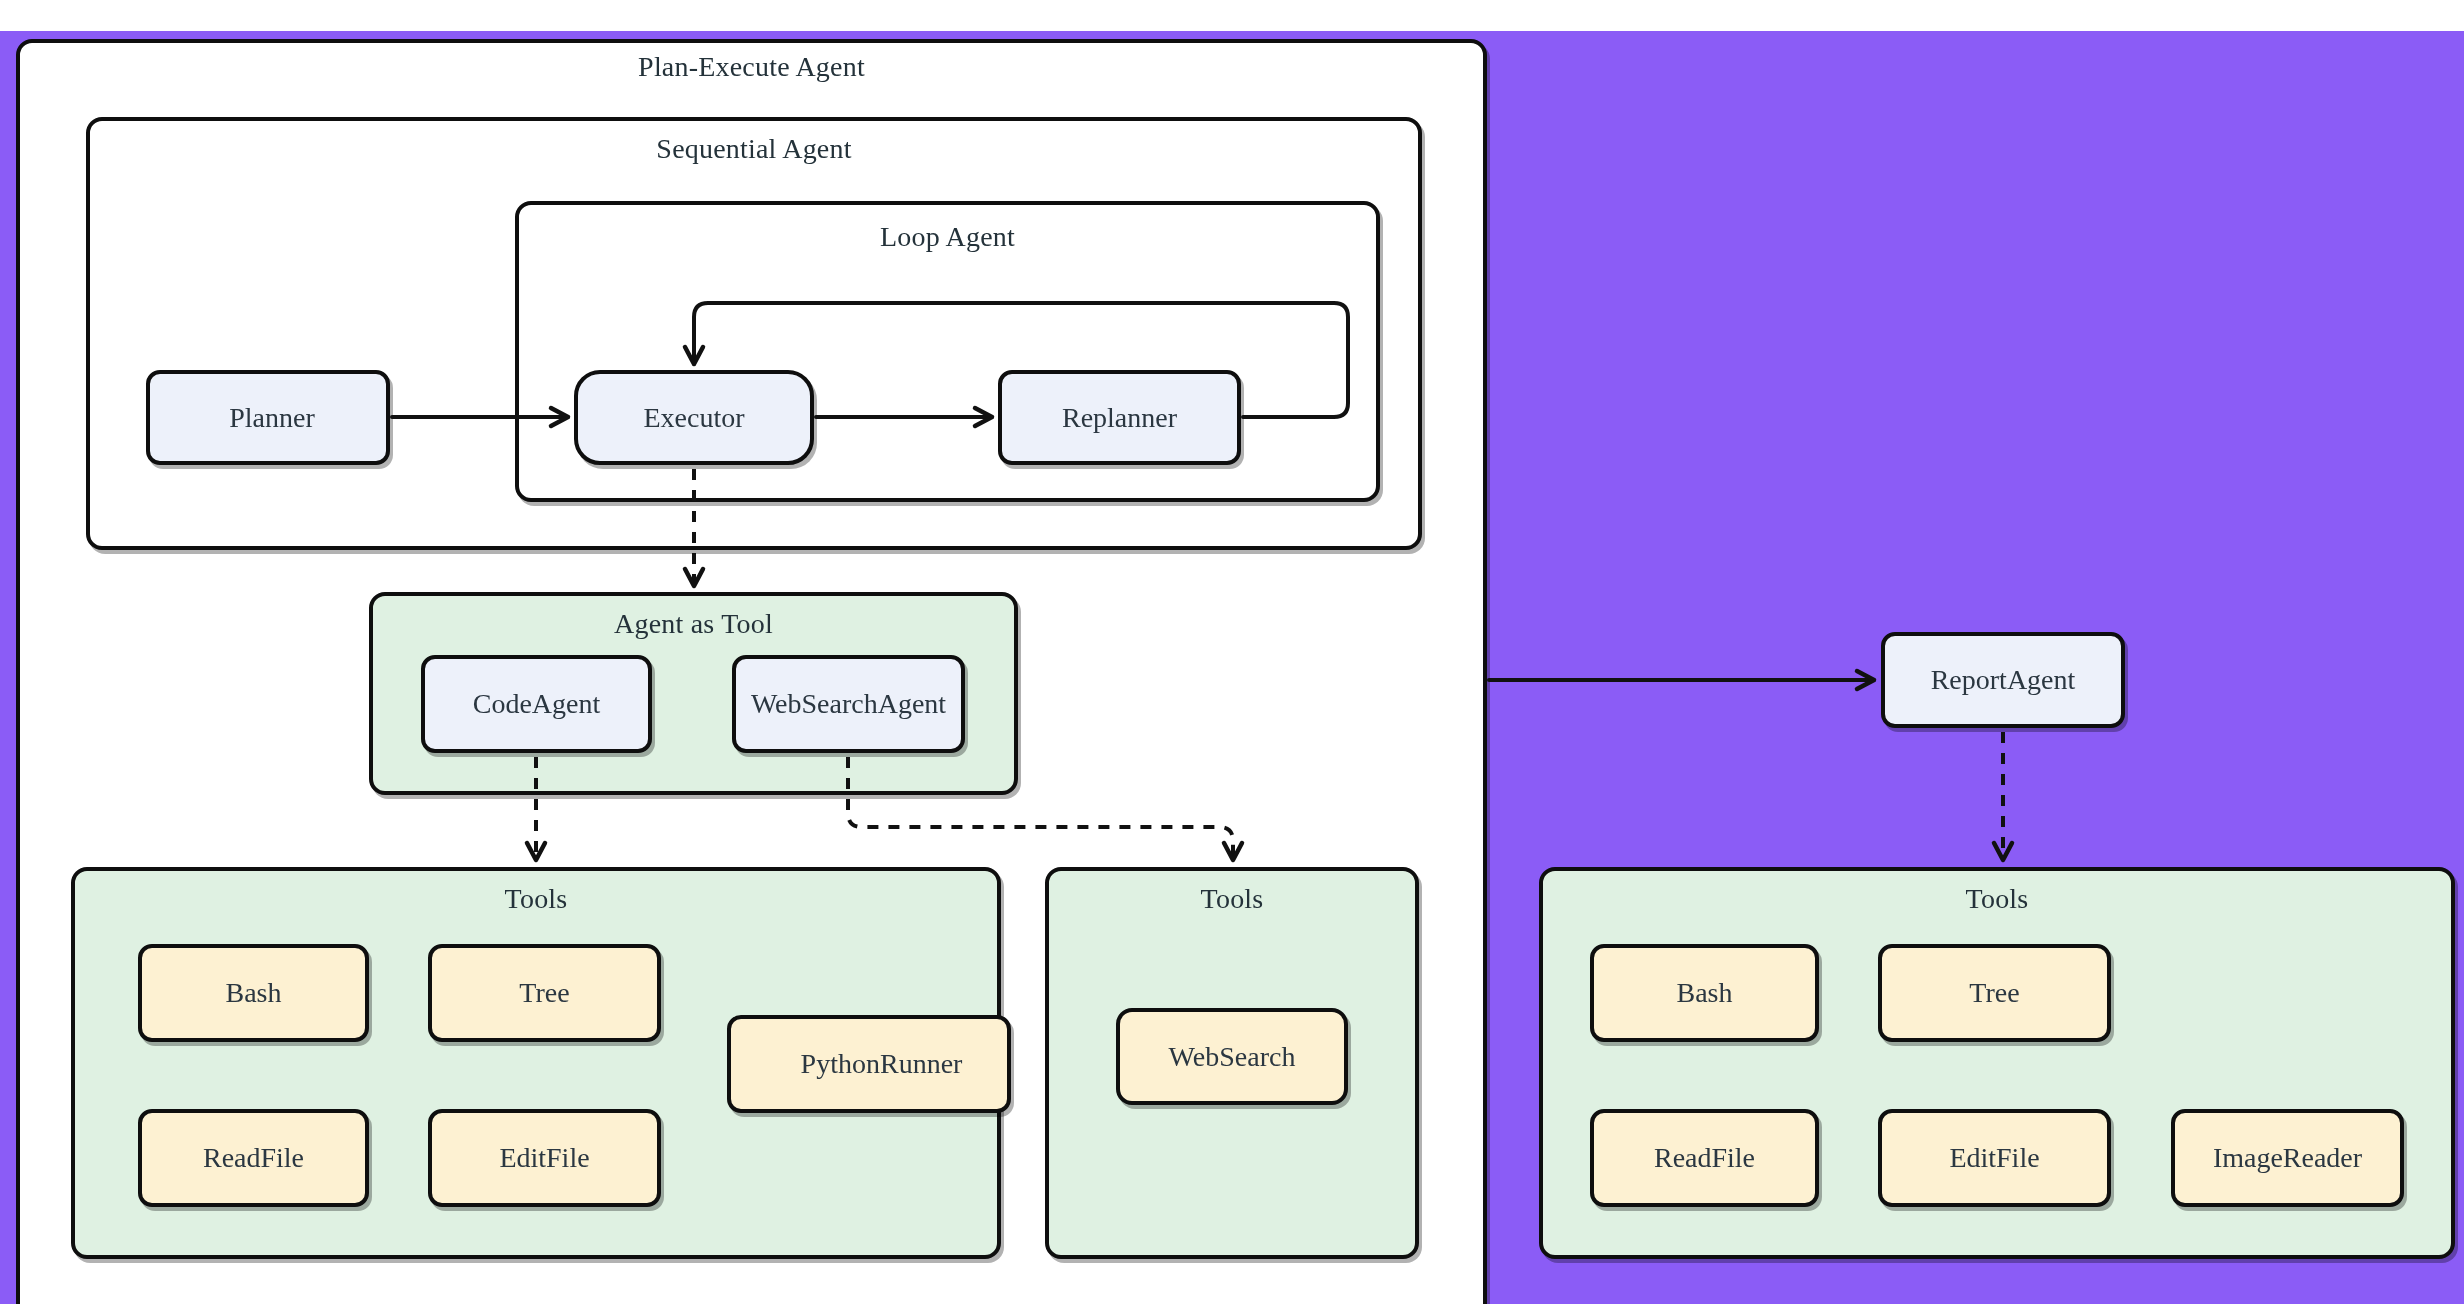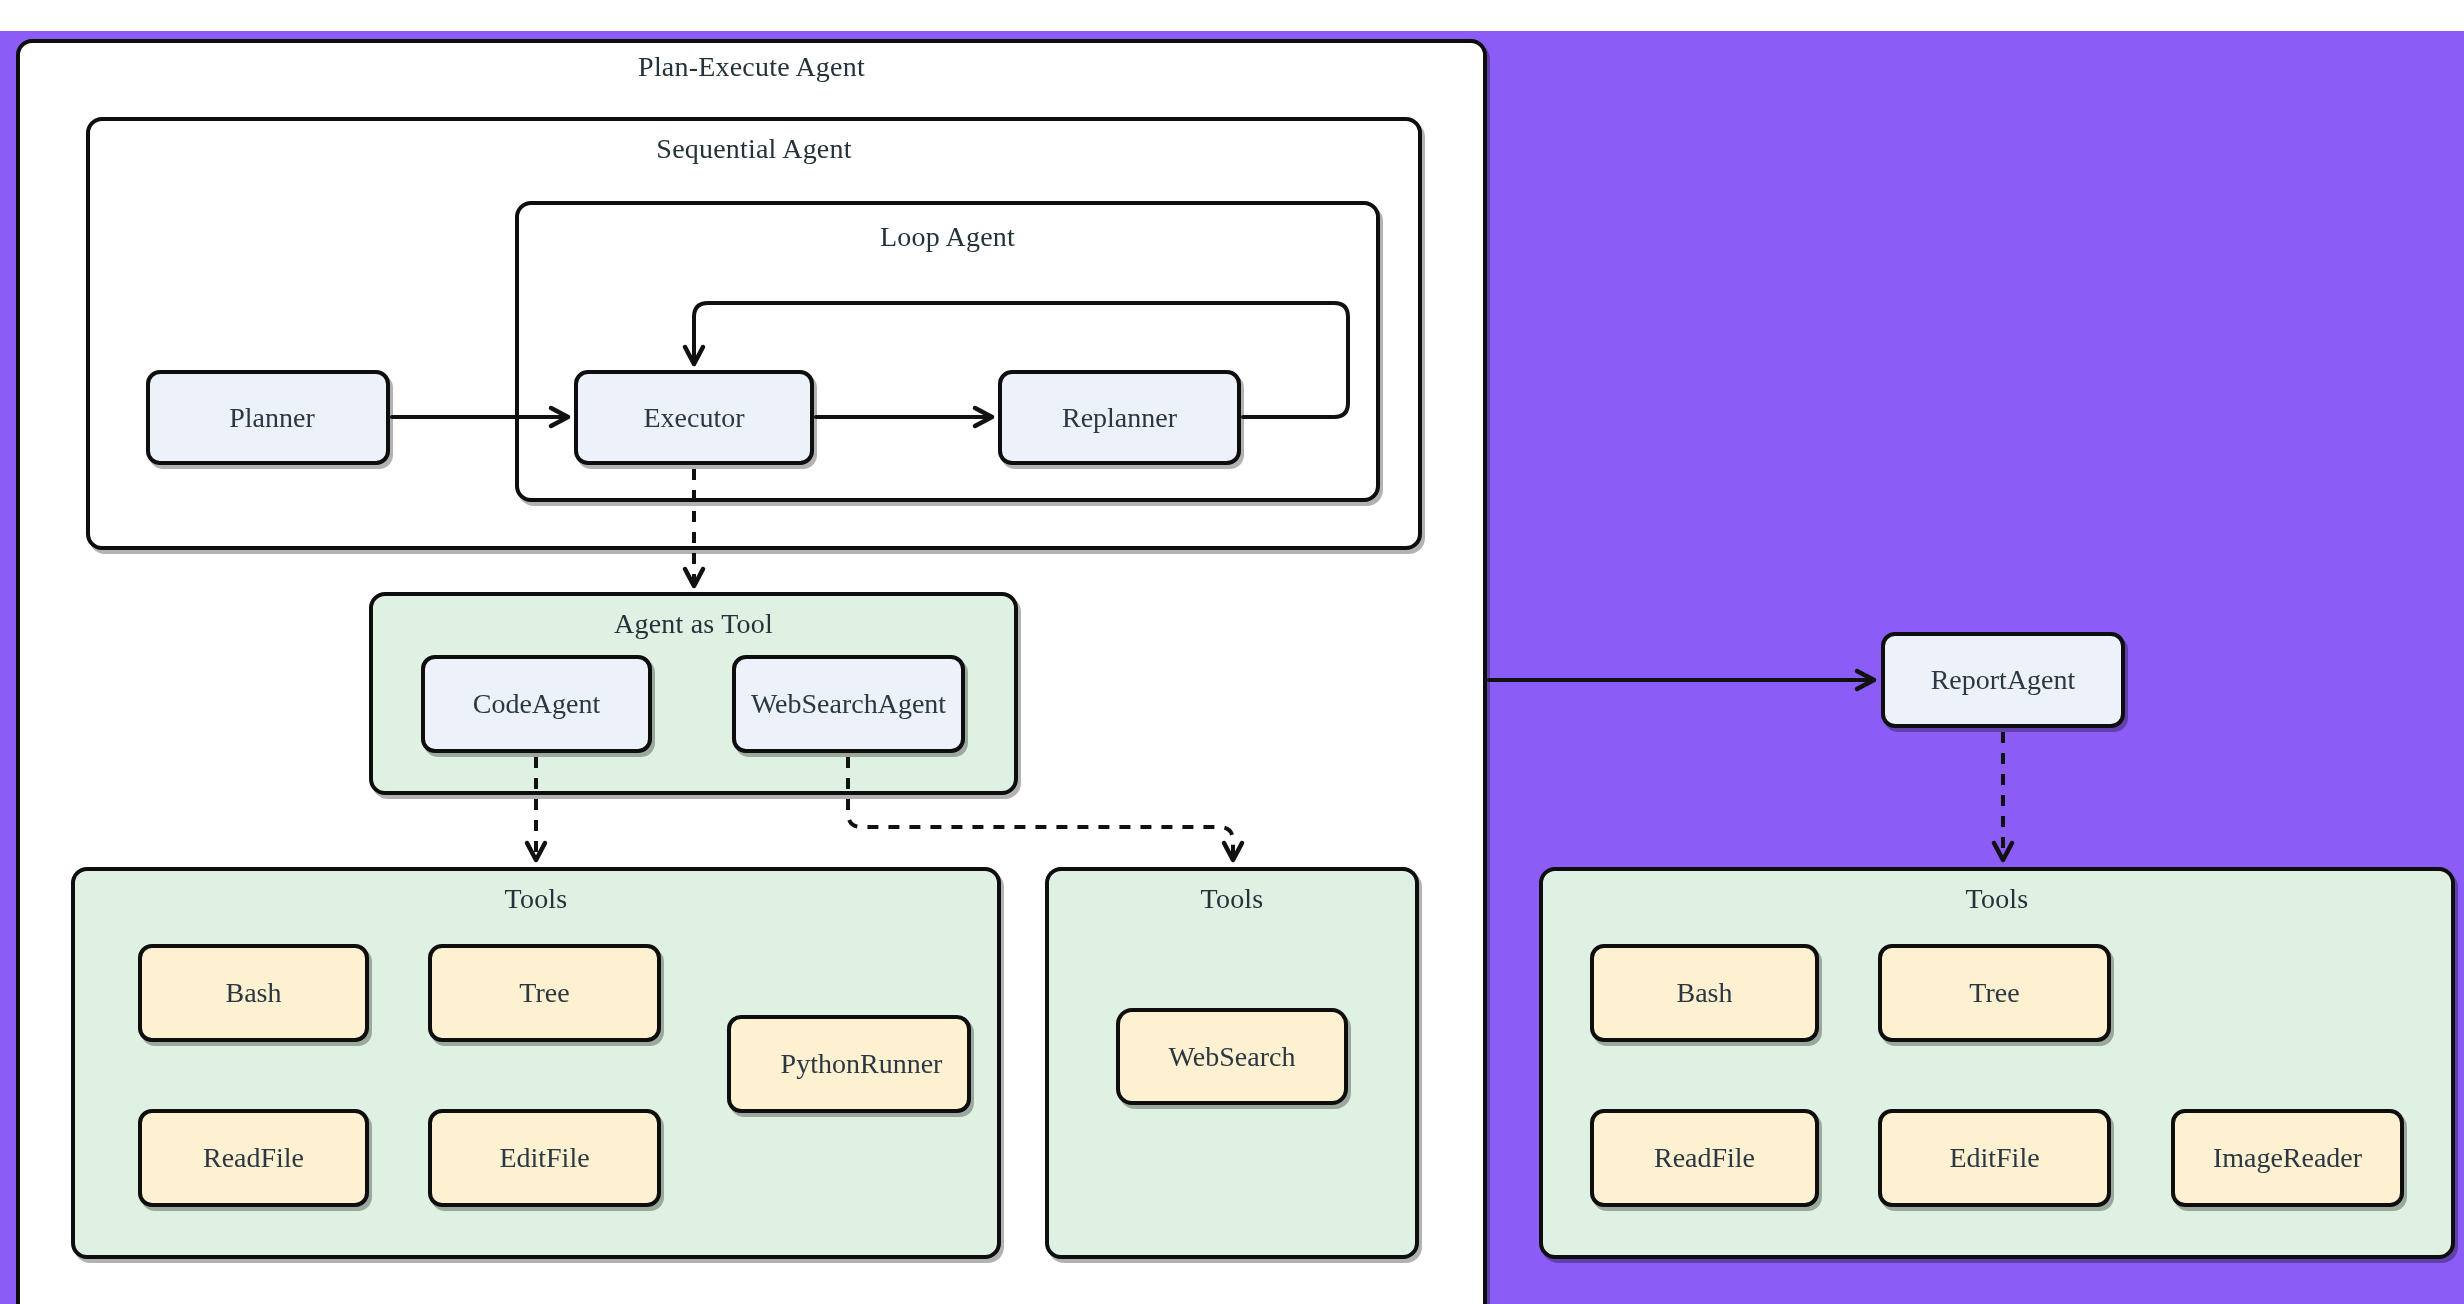--- a/index.html
+++ b/index.html
@@ -88,29 +88,29 @@
 
   <div class="container green" style="left:1045px; top:836px; width:374px; height:392px;">
     <span class="group-title">Tools</span>
   </div>
 
   <div class="container green" style="left:1539px; top:836px; width:916px; height:392px;">
     <span class="group-title">Tools</span>
   </div>
 
   <div class="node blue" style="left:146px; top:339px; width:244px; height:95px;padding-left:8px;">Planner</div>
-  <div class="node blue" style="left:574px; top:339px; width:240px; height:95px;">Executor</div>
+  <div class="node blue" style="left:574px; top:339px; width:240px; height:95px;border-radius:26px;">Executor</div>
   <div class="node blue" style="left:998px; top:339px; width:243px; height:95px;">Replanner</div>
   <div class="node blue" style="left:421px; top:624px; width:231px; height:98px;">CodeAgent</div>
   <div class="node blue" style="left:732px; top:624px; width:233px; height:98px;">WebSearchAgent</div>
   <div class="node blue" style="left:1881px; top:601px; width:244px; height:96px;">ReportAgent</div>
 
   <div class="node yellow" style="left:138px; top:913px; width:231px; height:98px;">Bash</div>
   <div class="node yellow" style="left:428px; top:913px; width:233px; height:98px;">Tree</div>
-  <div class="node yellow" style="left:727px; top:984px; width:244px; height:98px;padding-left:25px;">PythonRunner</div>
+  <div class="node yellow" style="left:727px; top:984px; width:284px; height:98px;padding-left:25px;">PythonRunner</div>
   <div class="node yellow" style="left:138px; top:1078px; width:231px; height:98px;">ReadFile</div>
   <div class="node yellow" style="left:428px; top:1078px; width:233px; height:98px;">EditFile</div>
 
   <div class="node yellow" style="left:1116px; top:977px; width:232px; height:97px;border-radius:16px;">WebSearch</div>
 
   <div class="node yellow" style="left:1590px; top:913px; width:229px; height:98px;">Bash</div>
   <div class="node yellow" style="left:1878px; top:913px; width:233px; height:98px;">Tree</div>
   <div class="node yellow" style="left:1590px; top:1078px; width:229px; height:98px;">ReadFile</div>
   <div class="node yellow" style="left:1878px; top:1078px; width:233px; height:98px;">EditFile</div>
   <div class="node yellow" style="left:2171px; top:1078px; width:233px; height:98px;">ImageReader</div>

